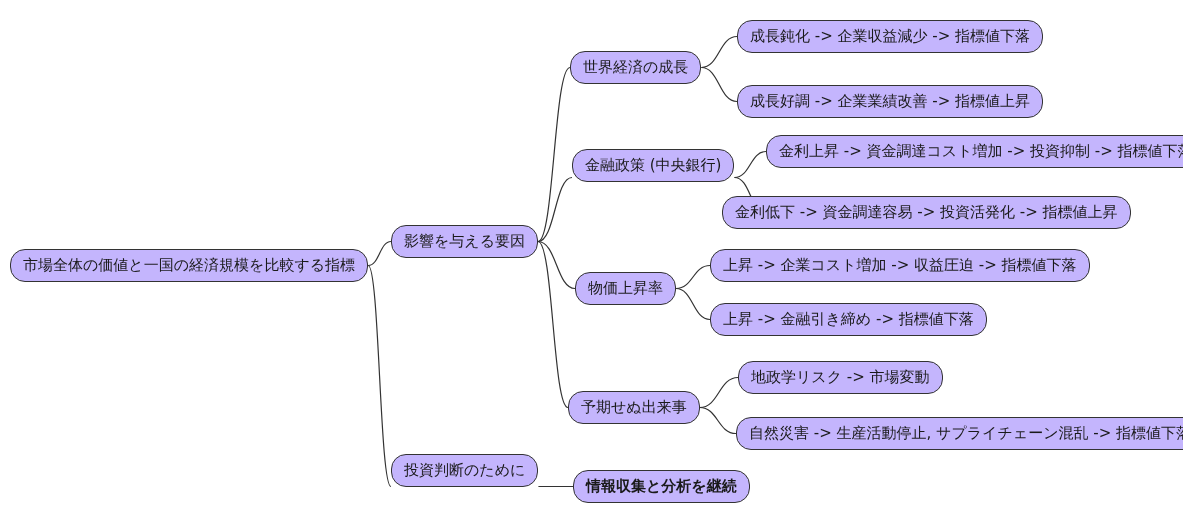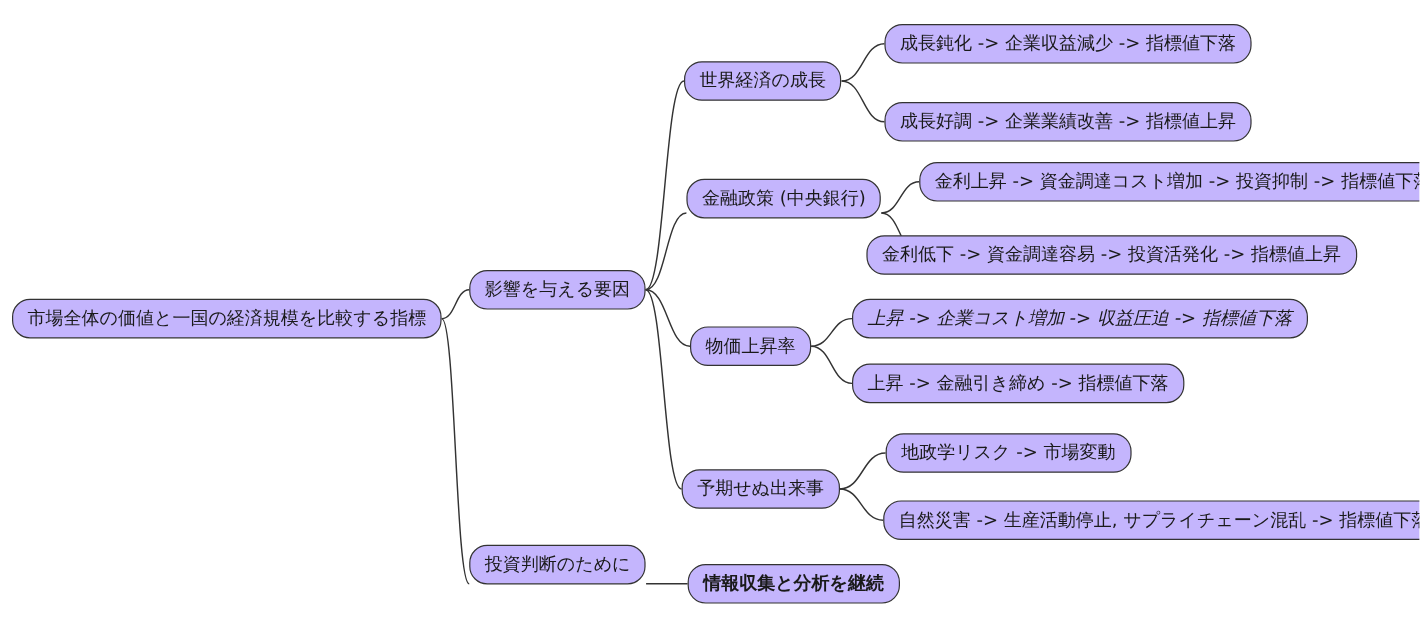--- a/index.html
+++ b/index.html
@@ -70,17 +70,17 @@
   <div class="node" style="left:570px; top:51px;">世界経済の成長</div>
   <div class="node" style="left:572px; top:149px;">金融政策 (中央銀行)</div>
   <div class="node" style="left:568px; top:391px;">予期せぬ出来事</div>
   <div class="node" style="left:575px; top:272px;">物価上昇率</div>
   <div class="node" style="left:573px; top:470px;font-weight:bold;">情報収集と分析を継続</div>
 
   <div class="node" style="left:737px; top:20px;">成長鈍化 -&gt; 企業収益減少 -&gt; 指標値下落</div>
   <div class="node" style="left:737px; top:85px;">成長好調 -&gt; 企業業績改善 -&gt; 指標値上昇</div>
   <div class="node" style="left:766px; top:135px;">金利上昇 -&gt; 資金調達コスト増加 -&gt; 投資抑制 -&gt; 指標値下落</div>
   <div class="node" style="left:722px; top:196px;">金利低下 -&gt; 資金調達容易 -&gt; 投資活発化 -&gt; 指標値上昇</div>
-  <div class="node" style="left:710px; top:249px;font-style:italic;">上昇 -&gt; 企業コスト増加 -&gt; 収益圧迫 -&gt; 指標値下落</div>
+  <div class="node" style="left:710px; top:249px;">上昇 -&gt; 企業コスト増加 -&gt; 収益圧迫 -&gt; 指標値下落</div>
   <div class="node" style="left:710px; top:303px;">上昇 -&gt; 金融引き締め -&gt; 指標値下落</div>
   <div class="node" style="left:738px; top:361px;">地政学リスク -&gt; 市場変動</div>
   <div class="node" style="left:736px; top:417px;">自然災害 -&gt; 生産活動停止, サプライチェーン混乱 -&gt; 指標値下落</div>
 </div>
 
 </body></html>

